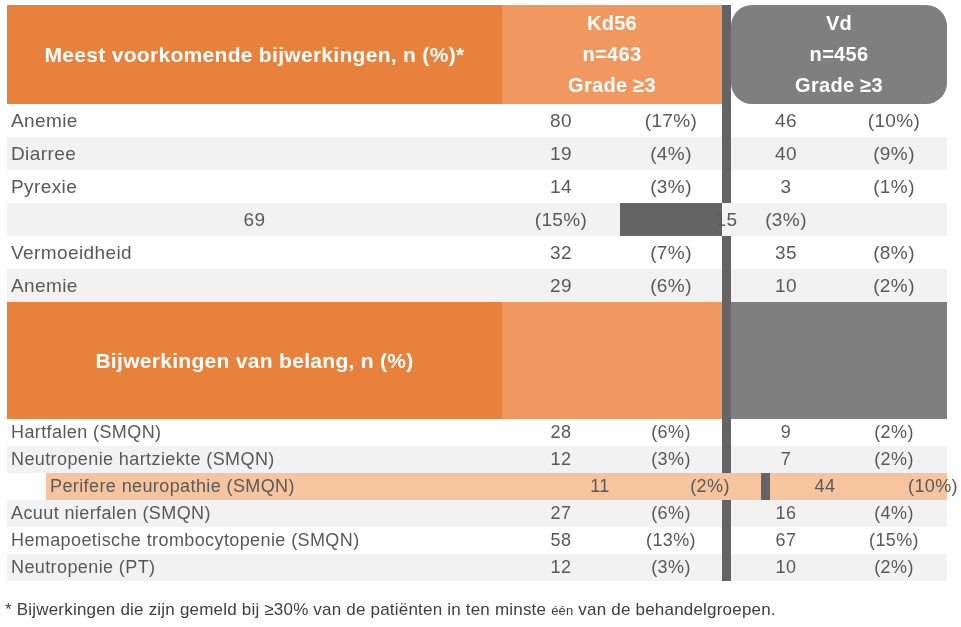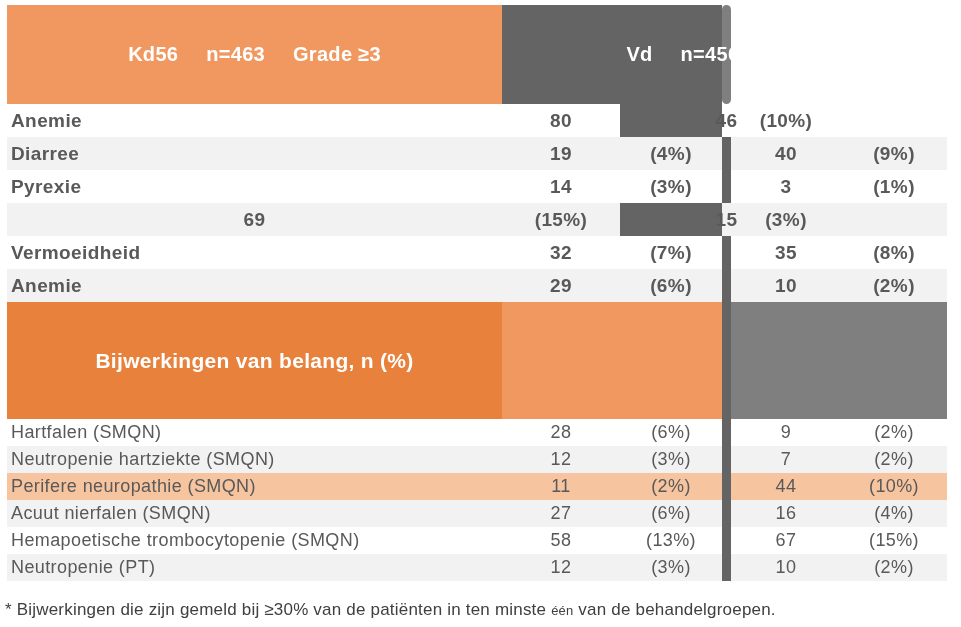--- a/index.html
+++ b/index.html
@@ -18,65 +18,67 @@
   .page{position:relative;width:961px;height:627px;background:#ffffff;}
   .table{position:absolute;left:7px;top:5px;width:940px;}
 
   
   .hdr-row{display:grid;grid-template-columns:495px 220px 9px 216px;}
   .hdr-row.first{height:99px;}
   .hdr-row.second{height:117px;}
   .hdr-main{background:var(--orange-dark);color:#ffffff;font-weight:bold;
     font-size:21px;letter-spacing:.3px;display:flex;align-items:center;justify-content:center;text-align:center;}
   .hdr-group{color:#ffffff;font-weight:bold;font-size:20px;letter-spacing:.3px;
-    display:flex;flex-direction:row;align-items:center;justify-content:center;line-height:31px;text-align:center;gap:28px;}
+    display:flex;flex-direction:column;align-items:center;justify-content:center;line-height:31px;text-align:center;}
   .hdr-kd{background:var(--orange-light);}
   .hdr-vd{background:var(--gray-header);border-radius:21px;}
   .div-col{background:var(--divider);}
   .hdr-fill-orange{background:var(--orange-light);}
   .hdr-fill-gray{background:var(--gray-header);}
 
   
   .row{display:grid;grid-template-columns:495px 118px 102px 9px 110px 106px;
     color:var(--text);}
-  .row.s1{height:33px;font-size:19px;font-weight:bold;}
+  .row.s1{height:33px;font-size:19px;}
   .row.s2{height:27px;font-size:18px;}
   .row.alt{background:var(--row-alt);}
-  .row.highlight{background:var(--peach);}
+  .row.highlight{background:var(--peach);margin-left:39px;}
   .cell-label{display:flex;align-items:center;padding-left:4px;letter-spacing:.4px;white-space:nowrap;}
   .cell-num{display:flex;align-items:center;justify-content:center;letter-spacing:.4px;}
 
   
   .footnote{position:absolute;left:5px;top:592px;width:950px;
     color:var(--footnote-text);font-size:17px;letter-spacing:.2px;line-height:36px;white-space:nowrap;}
   .footnote .small-word{font-size:13px;}
 </style>
 </head>
 <body>
 
 <div class="page">
   <div class="table">
 
     <div class="hdr-row first">
+      <div class="hdr-main">Meest voorkomende bijwerkingen, n (%)*</div>
       <div class="hdr-group hdr-kd">
         <div>Kd56</div>
         <div>n=463</div>
         <div>Grade ≥3</div>
       </div>
       <div class="div-col"></div>
       <div class="hdr-group hdr-vd">
         <div>Vd</div>
         <div>n=456</div>
         <div>Grade ≥3</div>
       </div>
     </div>
 
     <div class="row s1">
       <div class="cell-label">Anemie</div>
       <div class="cell-num">80</div>
+      <div class="cell-num">(17%)</div>
       <div class="div-col"></div>
       <div class="cell-num">46</div>
       <div class="cell-num">(10%)</div>
     </div>
     <div class="row s1 alt">
       <div class="cell-label">Diarree</div>
       <div class="cell-num">19</div>
       <div class="cell-num">(4%)</div>
       <div class="div-col"></div>
       <div class="cell-num">40</div>

